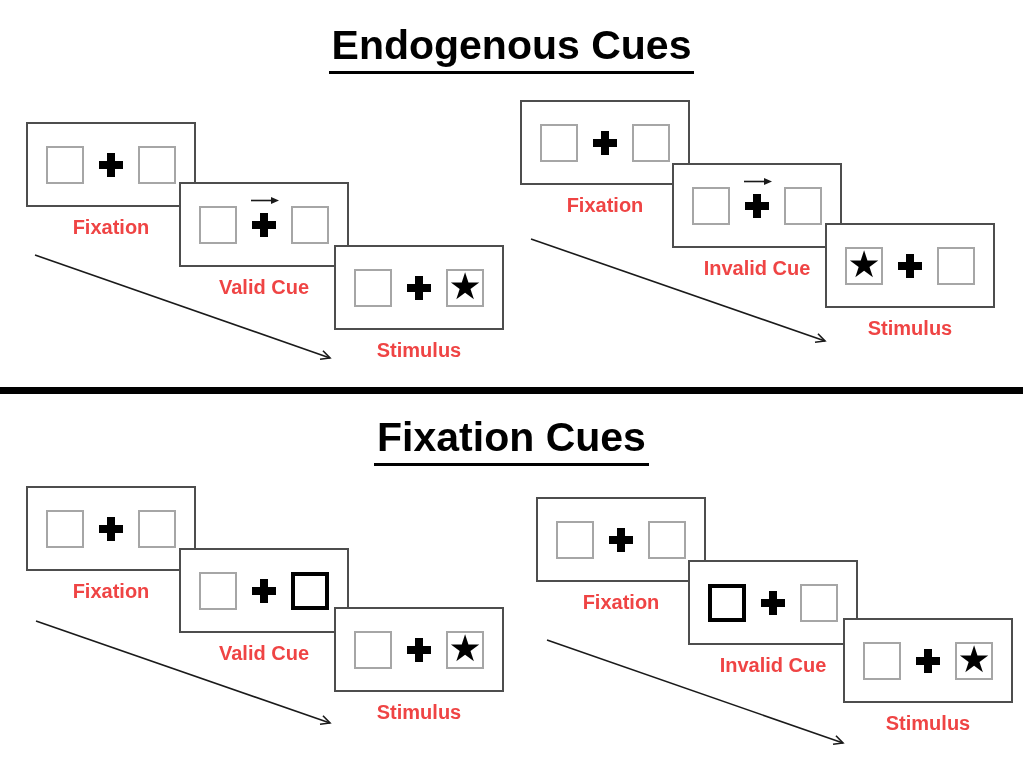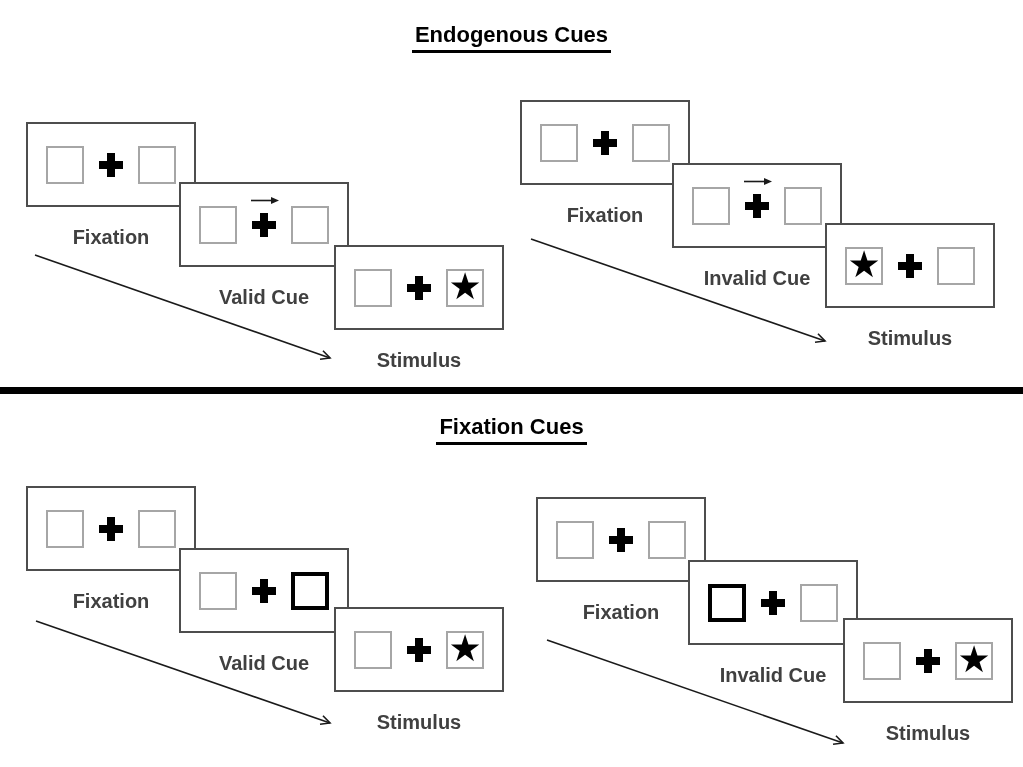--- a/index.html
+++ b/index.html
@@ -12,21 +12,21 @@
     overflow: hidden;
   }
   .section-title {
     position: absolute;
     left: 0;
     width: 100%;
     text-align: center;
   }
   .section-title span {
     display: inline-block;
-    font-size: 22px;
+    font-size: 41px;
     font-weight: 700;
     color: #000;
     border-bottom: 3px solid #000;
     padding: 0 3px 2px 3px;
     letter-spacing: 0px;
   }
   .title-endo { top: 22px; }
   .title-exo  { top: 414px; }
   .divider {
     position: absolute;
@@ -64,26 +64,26 @@
     font-size: 37px;
     line-height: 1;
     color: #000;
     transform: translateY(-1px);
   }
   .plus-wrap { position: relative; width: 24px; height: 24px; flex: 0 0 24px; }
   .plus-bar-h { position: absolute; left: 0; top: 8px; width: 24px; height: 8px; background: #000; }
   .plus-bar-v { position: absolute; left: 8px; top: 0; width: 8px; height: 24px; background: #000; }
   .cue-arrow { position: absolute; left: -2px; top: -19px; width: 34px; height: 13px; }
   .card-label {
-    margin-top: 19px;
+    margin-top: 9px;
     width: 170px;
     text-align: center;
     font-size: 20px;
     font-weight: 700;
-    color: #404040;
+    color: #ef4444;
     white-space: nowrap;
   }
   .arrow-overlay {
     position: absolute;
     left: 0; top: 0;
     width: 1023px; height: 767px;
     pointer-events: none;
   }
 </style>
 </head>

